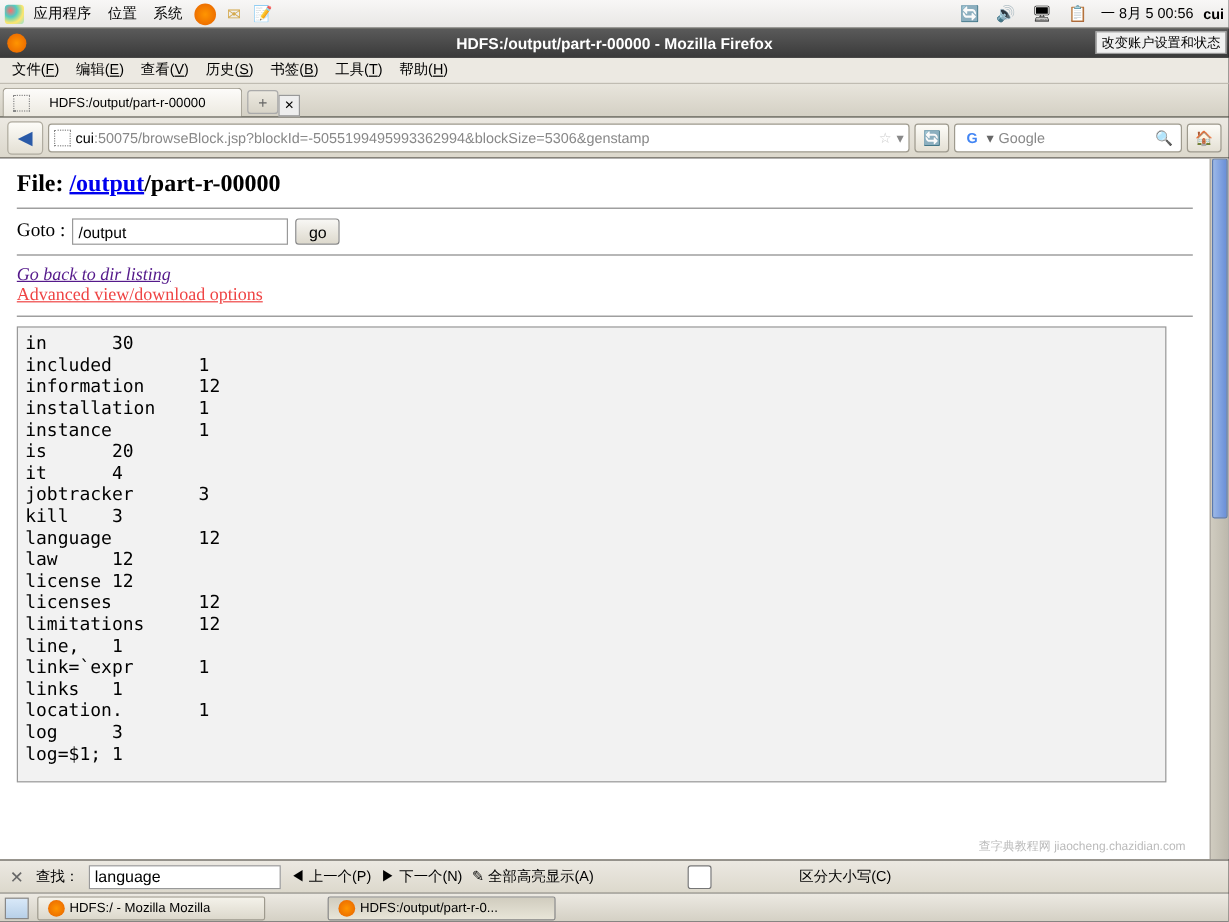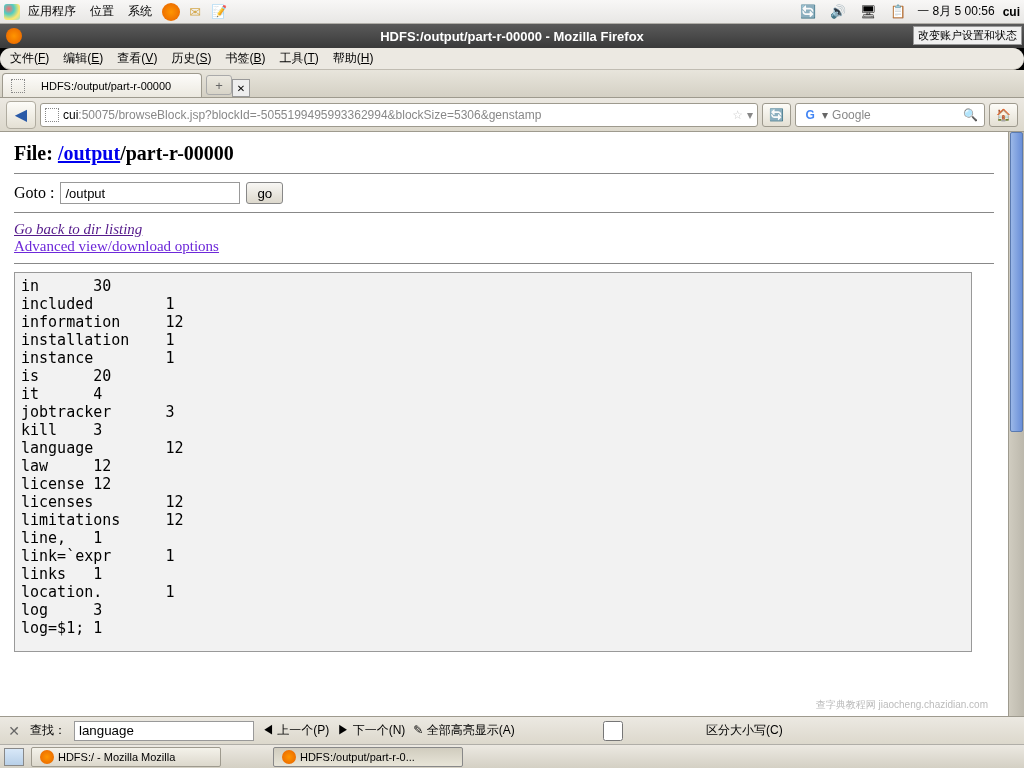--- a/index.html
+++ b/index.html
@@ -12,21 +12,21 @@
 .gnome-panel .icon-btn { width: 22px; height: 22px; display: inline-flex; align-items: center; justify-content: center; }
 .gnome-panel .right { margin-left: auto; display: flex; align-items: center; gap: 8px; }
 .colorful-icon { width: 16px; height: 16px; background: radial-gradient(circle at 30% 30%, #ff6b6b, #4ecdc4, #ffe66d, #95e1d3); border-radius: 3px; }
 
 
 .ff-window { position: relative; height: 720px; background: #000; display: flex; flex-direction: column; }
 .ff-titlebar { height: 24px; background: linear-gradient(#5a5a5a, #3a3a3a); color: #fff; font-weight: bold; display: flex; align-items: center; justify-content: center; position: relative; font-size: 13px; }
 .ff-titlebar .ff-icon { position: absolute; left: 6px; width: 16px; height: 16px; background: radial-gradient(circle, #ff9500, #e66000); border-radius: 50%; }
 .ff-titlebar .change-btn { position: absolute; right: 2px; top: 2px; background: #f0f0f0; color: #000; font-weight: normal; padding: 1px 4px; font-size: 11px; border: 1px solid #999; text-align: right; }
 
-.ff-menubar { height: 22px; background: #ece9e2; border-bottom: 1px solid #c0bcb2; display: flex; padding: 0 4px; gap: 2px; border-radius: 11px; }
+.ff-menubar { height: 22px; background: #ece9e2; border-bottom: 1px solid #c0bcb2; display: flex; padding: 0 4px; gap: 2px; }
 .ff-menubar .mi { padding: 2px 6px; cursor: pointer; }
 .underline { text-decoration: underline; }
 
 .ff-tabs { height: 28px; background: linear-gradient(#e8e5dc, #d4d0c4); display: flex; align-items: flex-end; padding-left: 2px; border-bottom: 1px solid #9e9a8e; }
 .ff-tab { height: 24px; background: linear-gradient(#fdfcfa, #ece9e0); border: 1px solid #9e9a8e; border-bottom: none; border-radius: 4px 4px 0 0; padding: 0 20px 0 8px; display: flex; align-items: center; gap: 16px; font-size: 11px; min-width: 200px; position: relative; }
 .ff-tab .page-icon { width: 14px; height: 14px; border: 1px dotted #888; }
 .ff-newtab { width: 26px; height: 20px; background: linear-gradient(#ece9e0, #d8d4c8); border: 1px solid #aaa; border-radius: 3px; margin-left: 4px; margin-bottom: 2px; display:flex; align-items:center; justify-content:center; font-size: 13px; color:#666; }
 
 .ff-toolbar { height: 34px; background: linear-gradient(#ece9e2, #dcd8cc); border-bottom: 1px solid #9e9a8e; display: flex; align-items: center; padding: 0 6px; gap: 4px; }
 .nav-btn { width: 30px; height: 28px; border: 1px solid #b0aca0; background: linear-gradient(#fdfcf8, #e4e0d4); border-radius: 4px; display:flex; align-items:center; justify-content:center; }
@@ -39,30 +39,30 @@
 
 .content-wrap { flex: 1; background: #fff; position: relative; overflow: hidden; display: flex; }
 .content { flex: 1; padding: 10px 14px; overflow: auto; font-family: serif; }
 .content h2 { font-size: 20px; margin-bottom: 6px; }
 .content h2 a { color: #0000ee; text-decoration: underline; }
 .content hr { border: none; border-top: 1px solid #888; margin: 8px 0; }
 .goto-row { display: flex; align-items: center; gap: 6px; font-size: 16px; margin: 6px 0; }
 .goto-row input { width: 180px; height: 22px; border: 1px solid #999; padding: 0 4px; font-size: 13px; background: #fff; }
 .goto-row button { height: 22px; padding: 0 10px; border: 1px solid #888; background: linear-gradient(#f8f7f4, #ddd9cd); border-radius: 3px; }
 .link-row a { color: #551a8b; font-style: italic; text-decoration: underline; font-size: 15px; }
-.link-row2 a { color: #6d28d9; font-size: 15px; }
+.link-row2 a { color: #ef4444; font-size: 15px; }
 .file-box { width: 958px; height: 380px; border: 1px solid #999; background: #f2f2f2; padding: 4px 6px; font-family: monospace; font-size: 15px; white-space: pre; overflow: auto; position: relative; }
 .file-box::-webkit-scrollbar { width: 16px; }
 
 .right-scroll { width: 16px; background: linear-gradient(90deg, #d0ccc0, #bcb8ac); border-left: 1px solid #9e9a8e; position: relative; }
 .right-scroll .thumb { position: absolute; top: 0; left: 1px; right: 1px; height: 300px; background: linear-gradient(90deg, #9bb8e8, #6a8fd8); border: 1px solid #5a7ab0; border-radius: 2px; }
 
 .findbar { height: 28px; background: linear-gradient(#ece9e2, #dcd8cc); border-top: 1px solid #9e9a8e; display: flex; align-items: center; padding: 0 6px; gap: 8px; font-size: 12px; }
 .findbar .close-x { width: 16px; height: 16px; display:flex; align-items:center; justify-content:center; font-size: 14px; color: #666; cursor:pointer; }
-.findbar input { width: 180px; height: 20px; border: 1px solid #999; padding: 0 4px; }
+.findbar input { width: 160px; height: 20px; border: 1px solid #999; padding: 0 4px; }
 .findbar .nav { cursor: pointer; }
 .findbar input[type=checkbox] { vertical-align: middle; }
 
 
 .bottom-panel { height: 24px; background: linear-gradient(#ece9e2, #d4d0c4); border-top: 1px solid #b0aea8; display: flex; align-items: center; padding: 0 4px; gap: 4px; }
 .task-btn { height: 20px; border: 1px solid #9e9a8e; background: linear-gradient(#f4f2ea, #dcd8cc); border-radius: 2px; padding: 0 8px; display: flex; align-items: center; gap: 4px; font-size: 11px; width: 190px; overflow: hidden; white-space: nowrap; margin-left: 48px; }
 .task-btn.active { background: linear-gradient(#d0ccbe, #e8e5d8); border-color: #888; }
 .task-btn .ff-ico { width: 14px; height: 14px; background: radial-gradient(circle, #ff9500, #e66000); border-radius: 50%; }
 .desk-ico { width: 20px; height: 18px; border: 1px solid #888; background: linear-gradient(#d8e8f8, #b8d0e8); }
 

